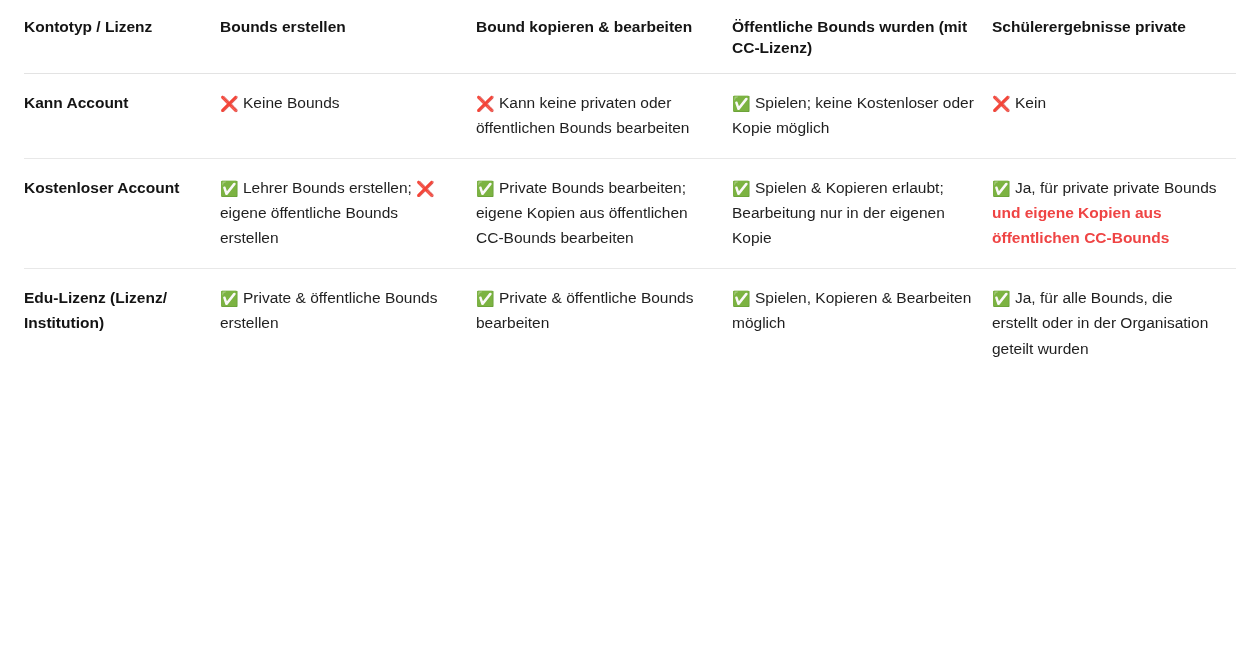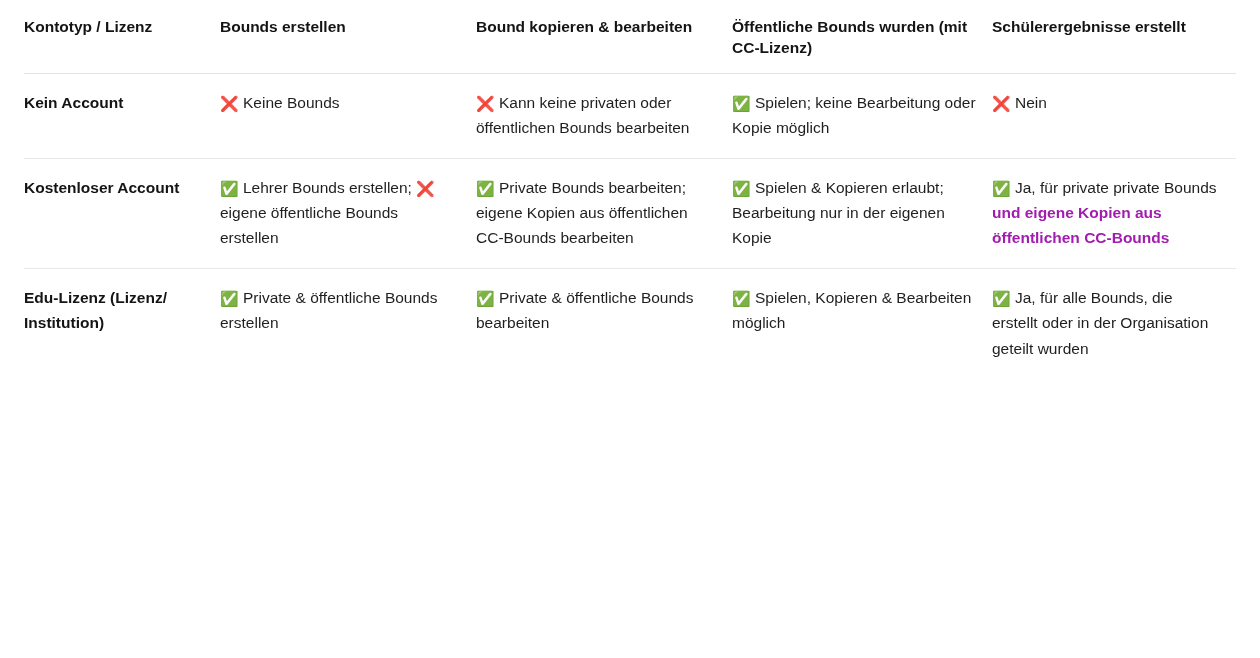--- a/index.html
+++ b/index.html
@@ -70,62 +70,62 @@
   }
   .mark.yes { color: #3ddc84; }
   .mark.no  { color: #ff2d74; }
   .mark.yes::before {
     content: "\2705";
   }
   .mark.no::before {
     content: "\274C";
   }
   .cell-text { display: inline; }
-  strong.em { font-weight: 700; color: #a21caf; }
+  strong.em { font-weight: 700; color: #ef4444; }
 </style>
 </head>
 <body>
 
 <div class="sheet">
   <table class="compare">
     <colgroup>
       <col class="c0">
         <col class="c1">
         <col class="c2">
         <col class="c3">
         <col class="c4">
     </colgroup>
     <thead>
       <tr>
         <th>Kontotyp / Lizenz</th>
         <th>Bounds erstellen</th>
         <th>Bound kopieren &amp; bearbeiten</th>
         <th>Öffentliche Bounds wurden (mit CC-Lizenz)</th>
-        <th>Schülerergebnisse erstellt</th>
+        <th>Schülerergebnisse private</th>
       </tr>
     </thead>
     <tbody>
 
       <tr>
-        <td class="rowhead">Kein Account</td>
+        <td class="rowhead">Kann Account</td>
         <td>
           <span class="mark no"></span>
           <span class="cell-text">Keine Bounds</span>
         </td>
         <td>
           <span class="mark no"></span>
           <span class="cell-text">Kann keine privaten oder öffentlichen Bounds bearbeiten</span>
         </td>
         <td>
           <span class="mark yes"></span>
-          <span class="cell-text">Spielen; keine Bearbeitung oder Kopie möglich</span>
+          <span class="cell-text">Spielen; keine Kostenloser oder Kopie möglich</span>
         </td>
         <td>
           <span class="mark no"></span>
-          <span class="cell-text">Nein</span>
+          <span class="cell-text">Kein</span>
         </td>
       </tr>
 
       <tr>
         <td class="rowhead">Kostenloser Account</td>
         <td>
           <span class="mark yes"></span>
           <span class="cell-text">Lehrer Bounds erstellen; </span><span class="mark no"></span><span class="cell-text"> eigene öffentliche Bounds erstellen</span>
         </td>
         <td>

